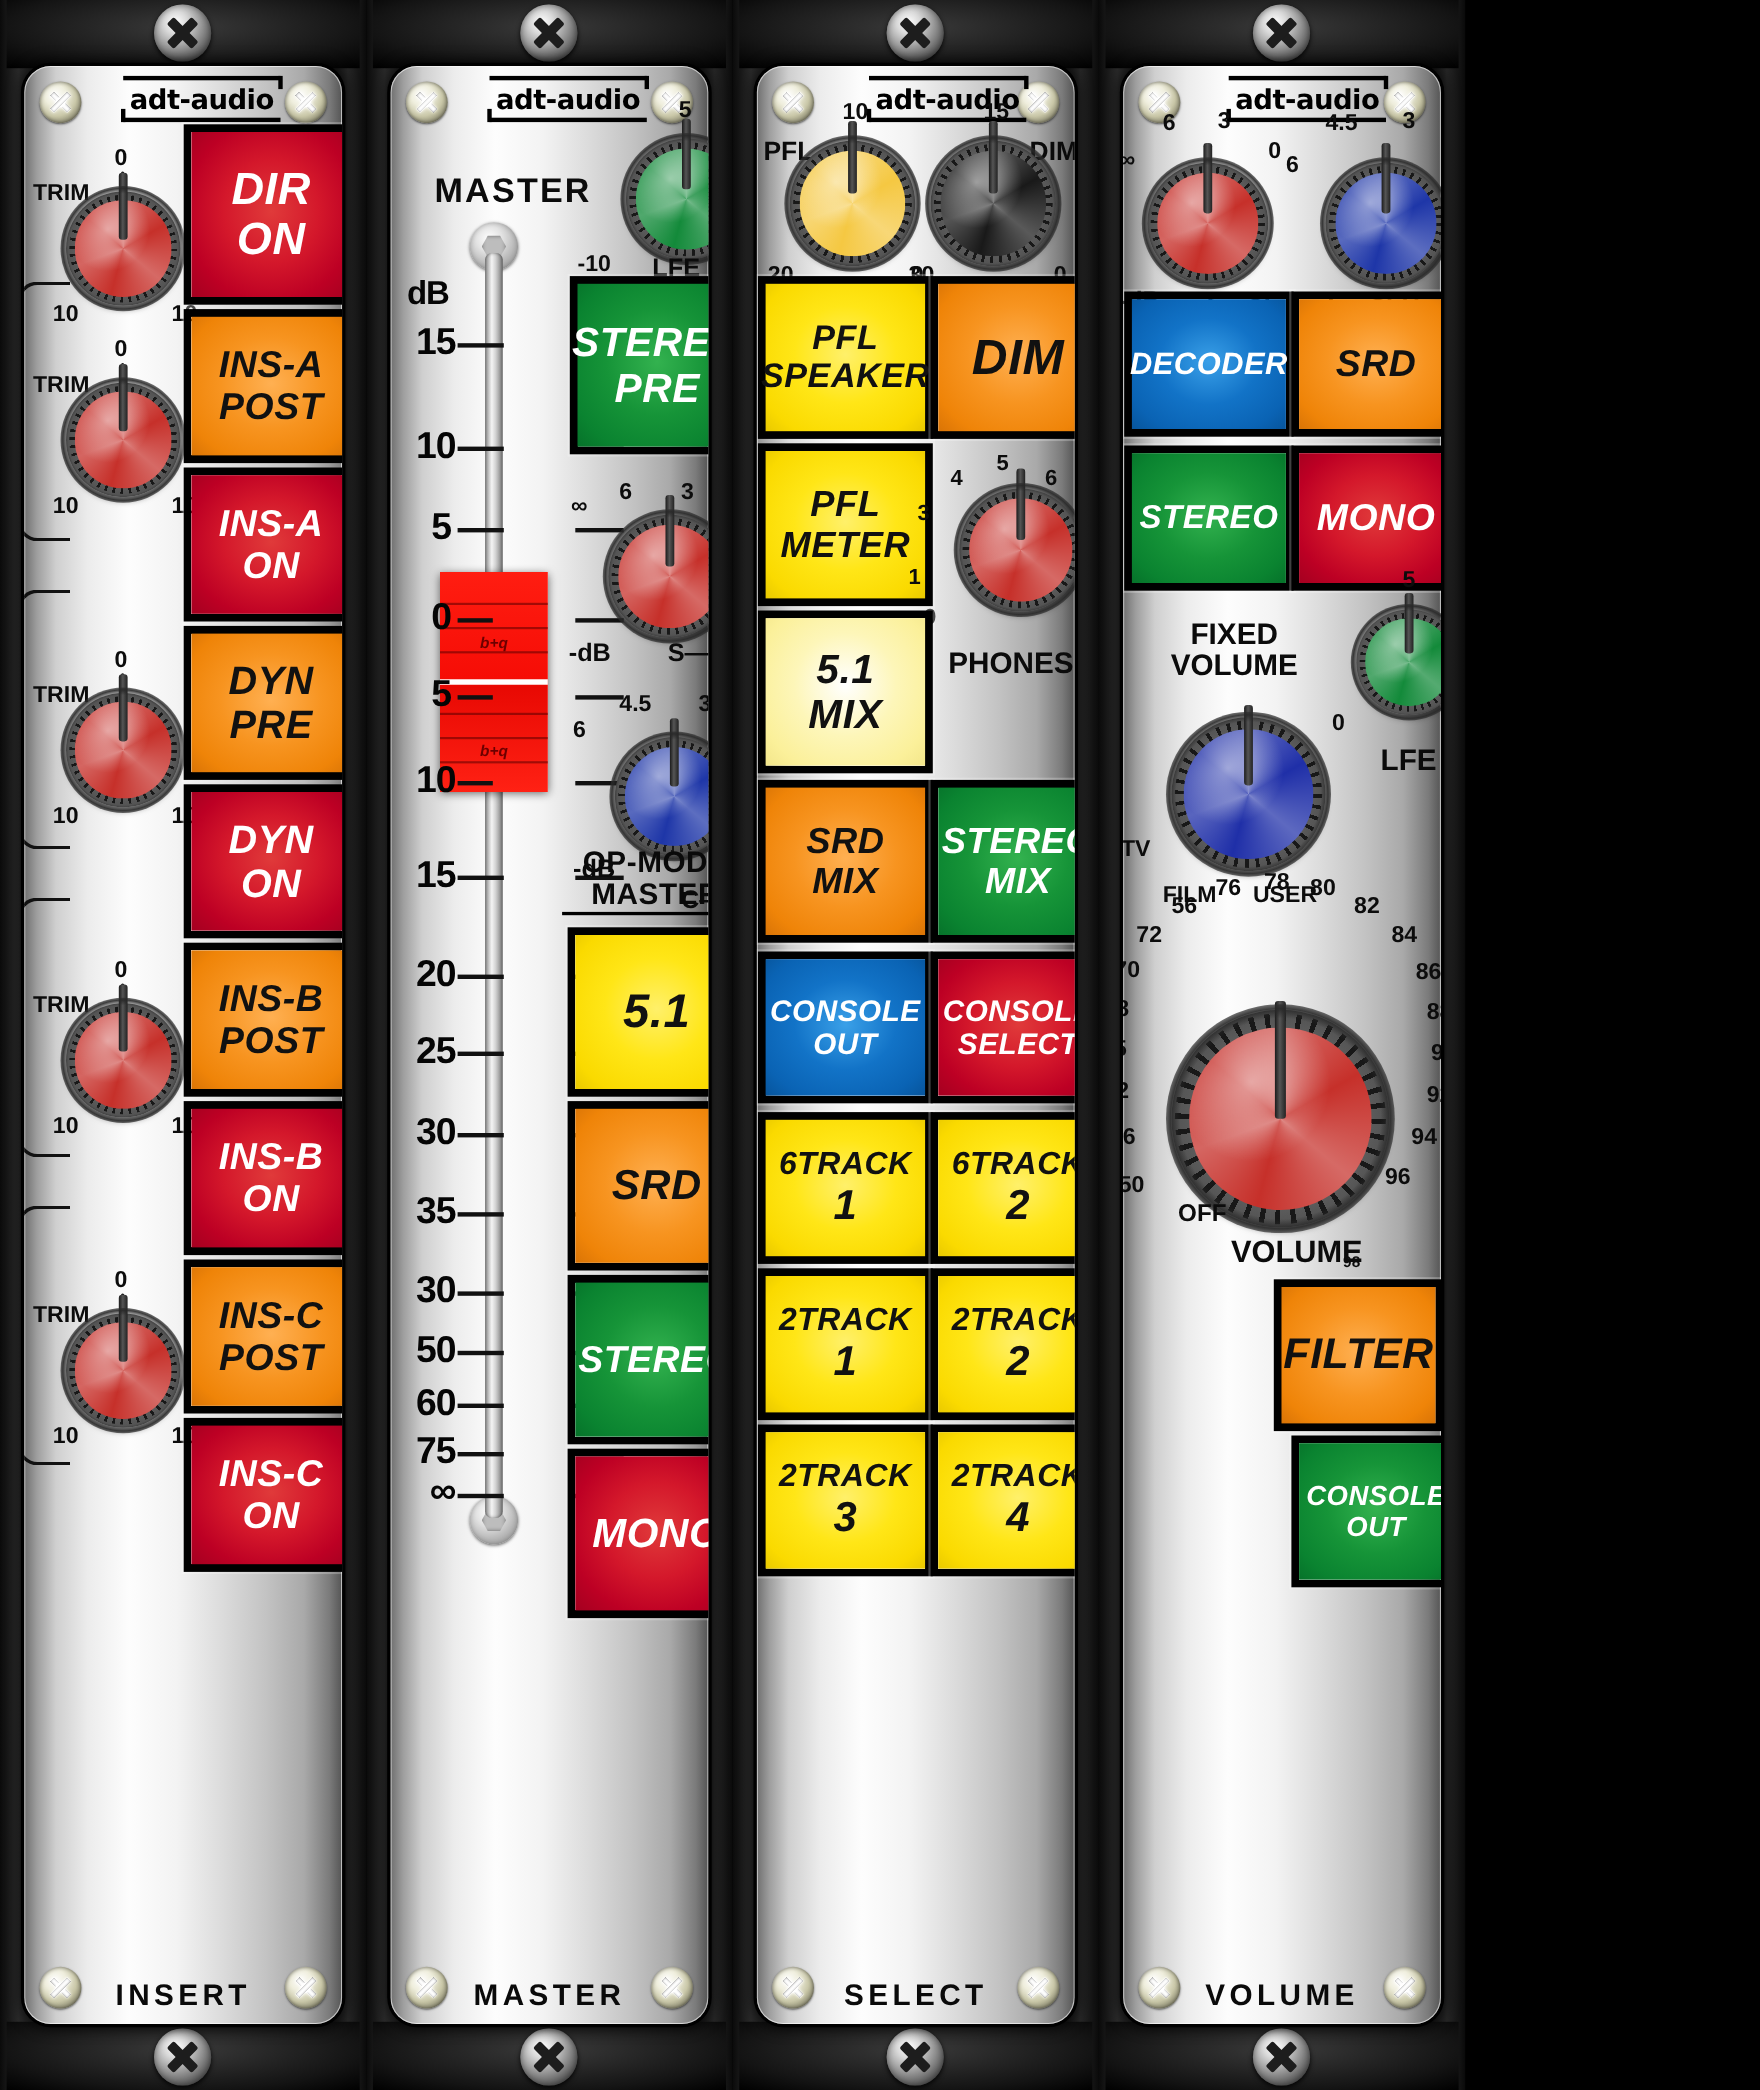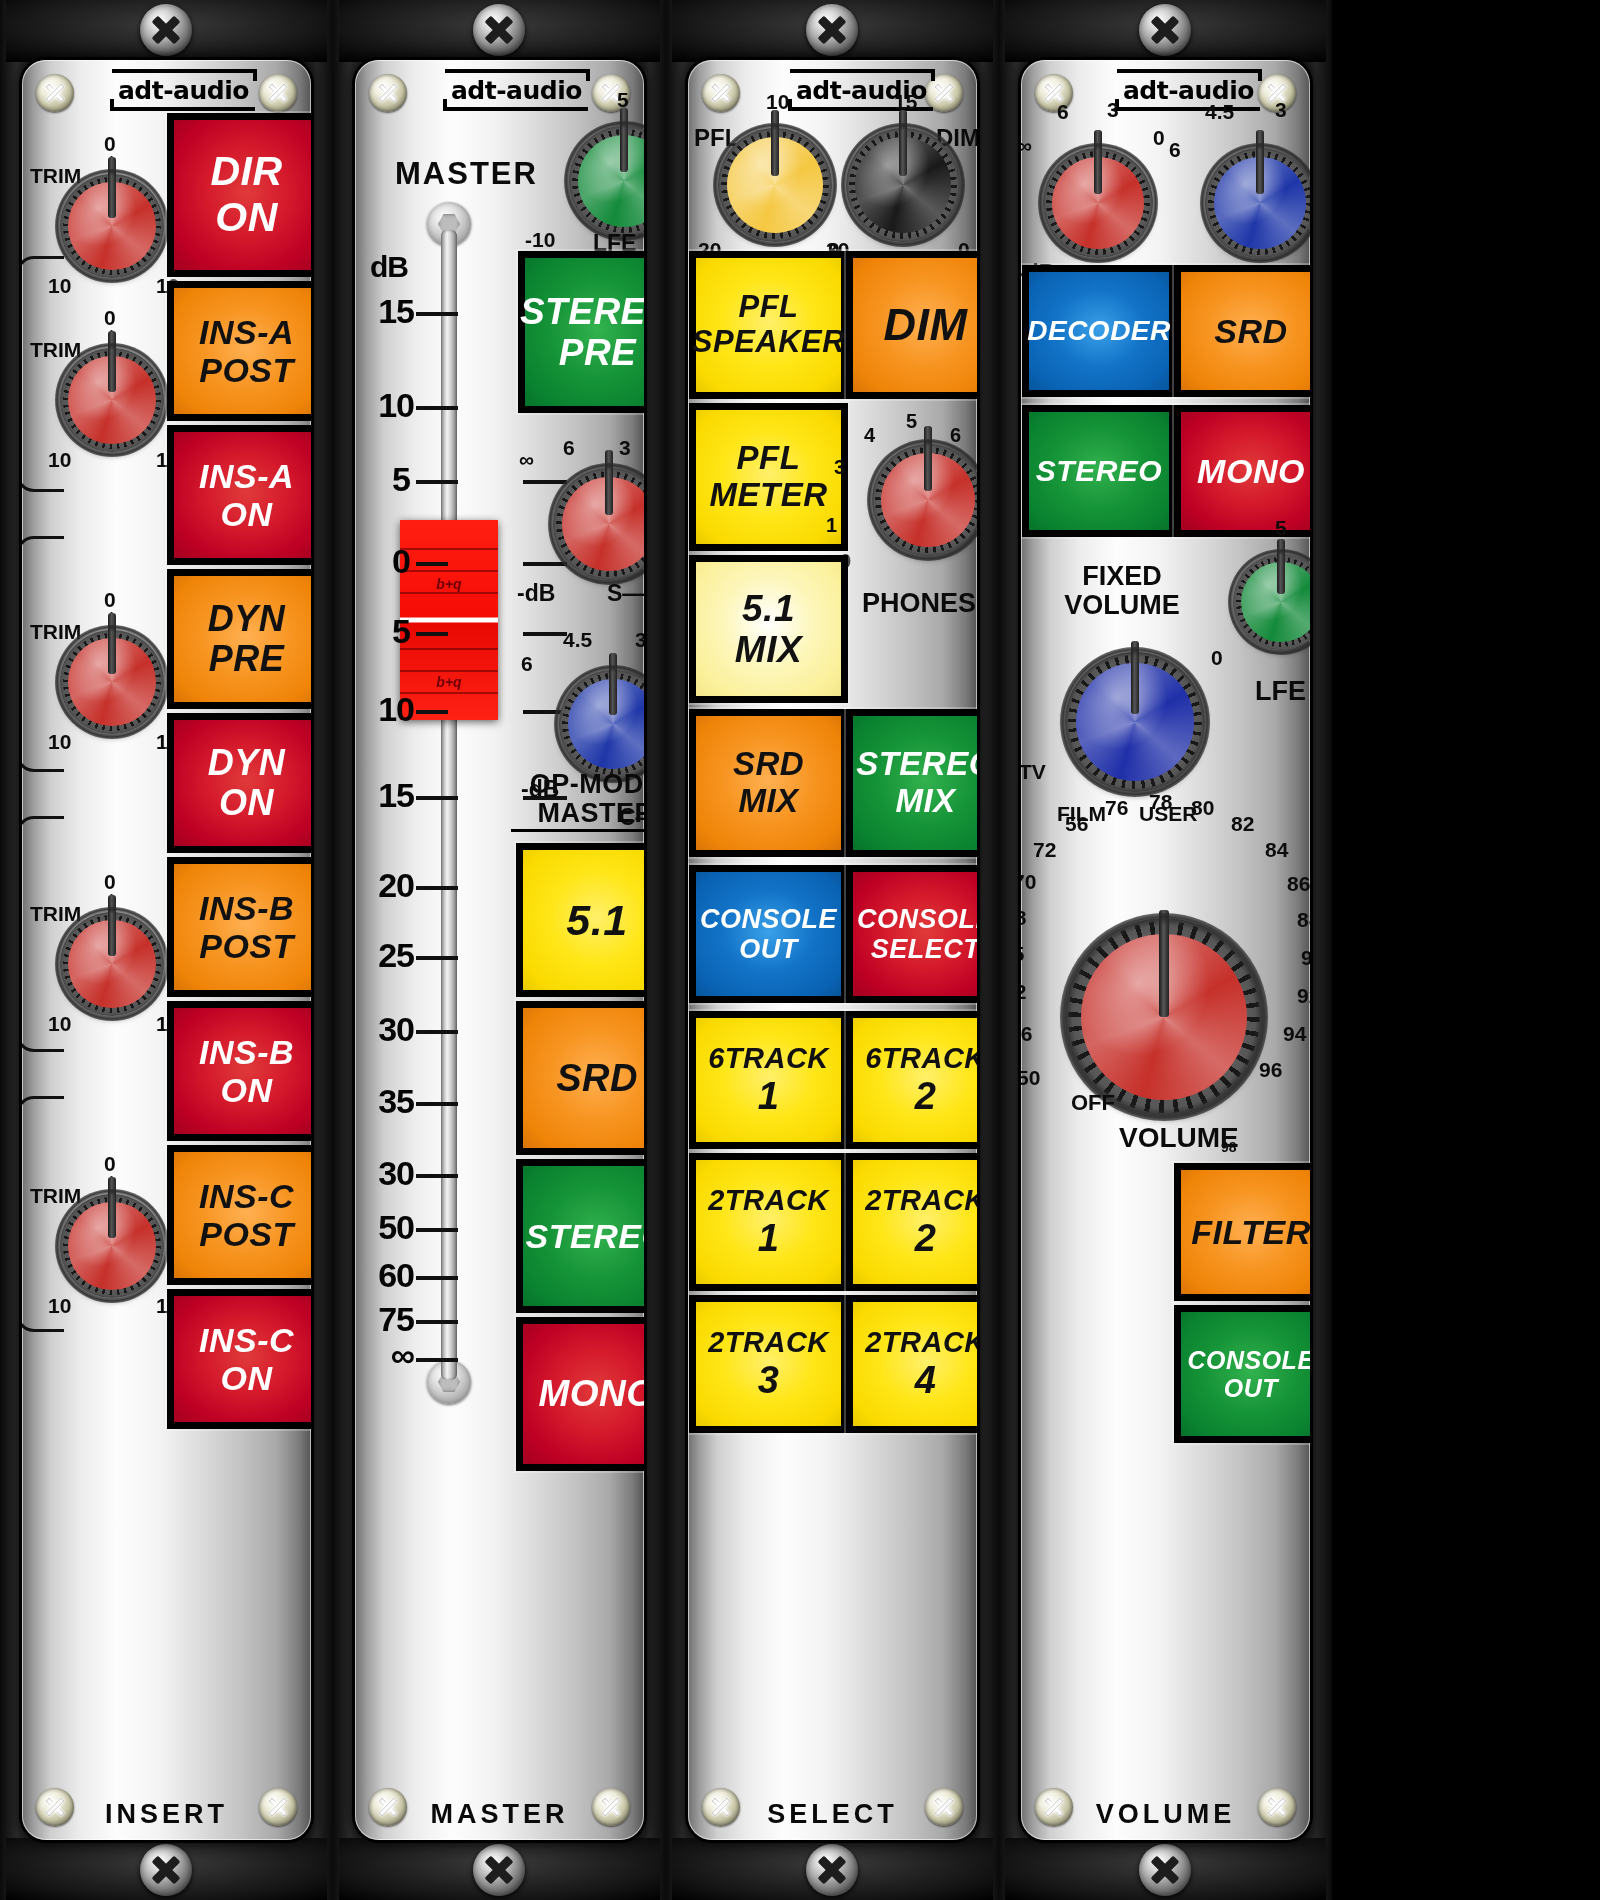--- a/index.html
+++ b/index.html
@@ -798,21 +798,21 @@
       <div class="kscale" style="left:266px; top:812px; font-size:21px;">86</div>
       <div class="kscale" style="left:276px; top:848px; font-size:21px;">88</div>
       <div class="kscale" style="left:280px; top:886px; font-size:21px;">90</div>
       <div class="kscale" style="left:276px; top:924px; font-size:21px;">92</div>
       <div class="kscale" style="left:262px; top:962px; font-size:21px;">94</div>
       <div class="kscale" style="left:238px; top:998px; font-size:21px;">96</div>
       <div class="kscale" style="left:200px; top:1079px; font-size:14px;">98</div>
       <div class="kscale" style="left:50px; top:1030px; font-size:22px;">OFF</div>
       <div class="klabel" style="left:98px; top:1062px; font-size:28px;">VOLUME</div>
 
-      <div class="btn orange" style="left:160px; top:1110px; width:140px; height:124px; font-size:34px;">
+      <div class="btn orange" style="left:144px; top:1110px; width:140px; height:124px; font-size:39px;">
         <span>FILTER</span>
       </div>
       <div class="btn green" style="left:160px; top:1252px; width:140px; height:124px; font-size:25px;">
         <span>CONSOLE</span>
         <span>OUT</span>
       </div>
 
       <div class="bottomLabel">VOLUME</div>
     </div>
   </div>

